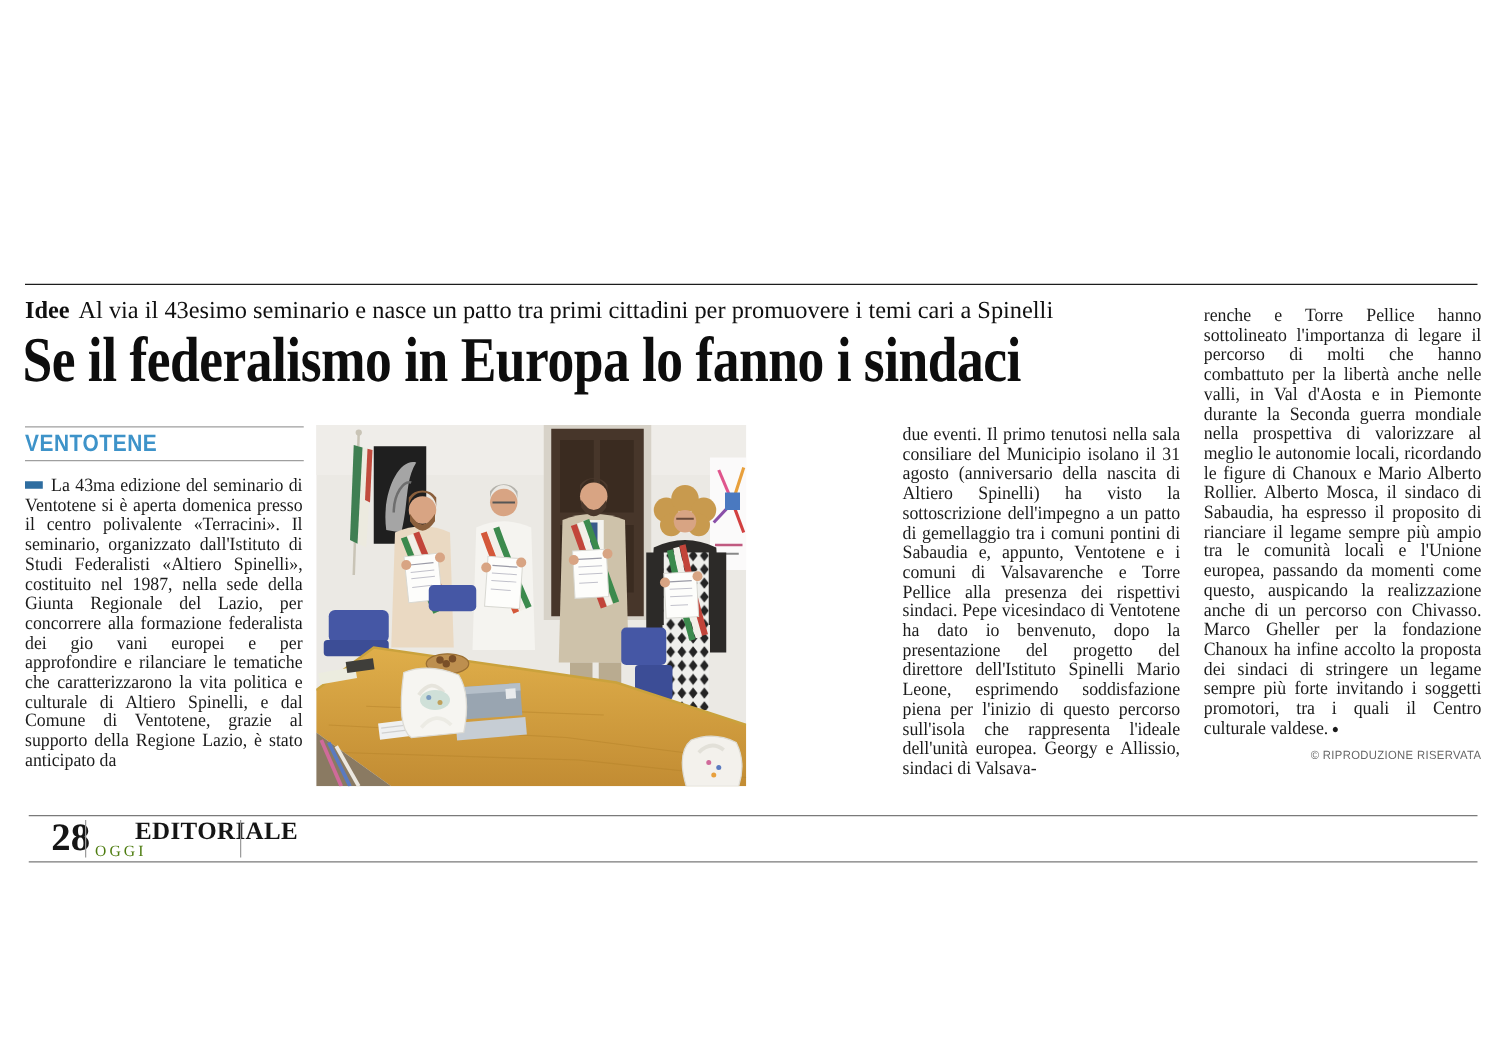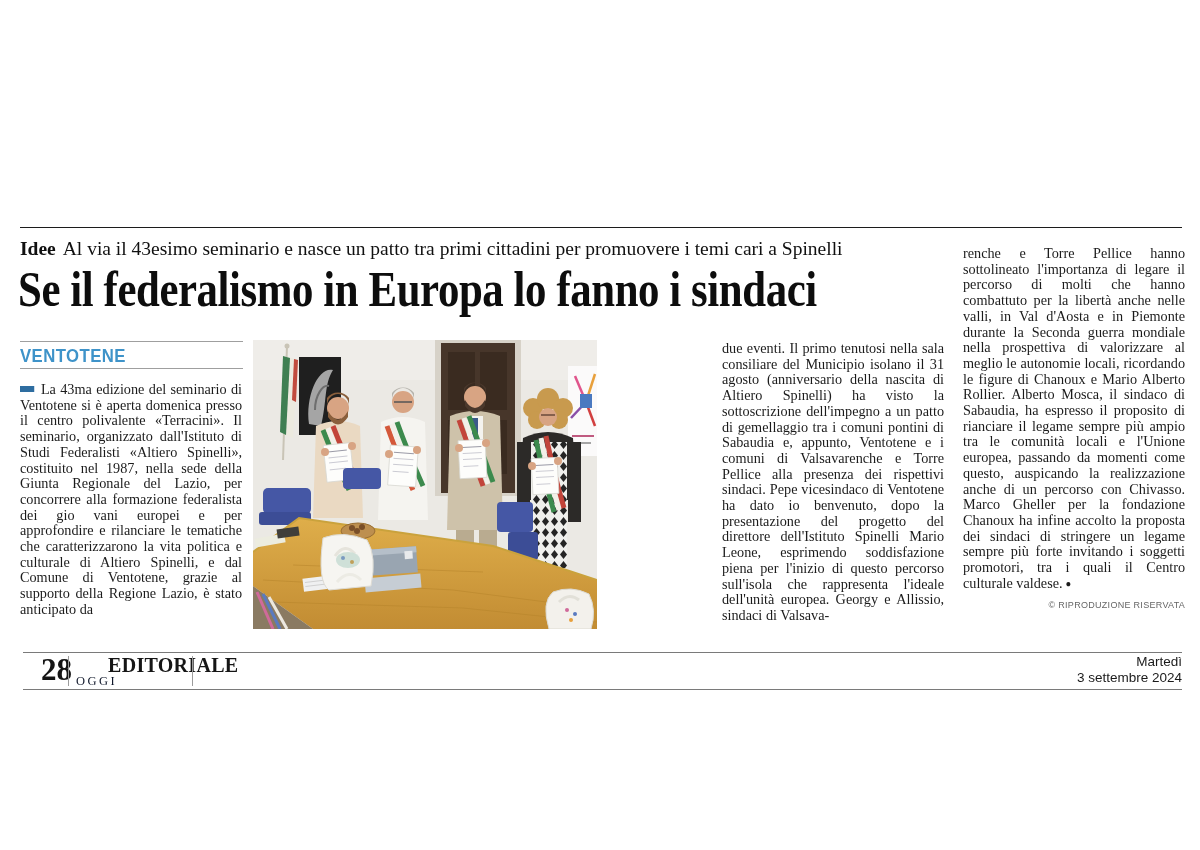--- a/index.html
+++ b/index.html
@@ -37,21 +37,21 @@
 
   .photo{position:absolute;left:253px;top:340px;width:344px;height:289px;}
   .caption{position:absolute;left:608px;top:352px;width:108px;
            font-family:"Liberation Sans",sans-serif;font-size:11.5px;line-height:14px;color:#3c3c3c;}
 
   .pagenum{position:absolute;left:26px;top:652px;font-size:31px;font-weight:700;
            line-height:36px;color:#151515;margin-left:15px;}
   .vline{position:absolute;width:1px;background:#9c9c9c;}
   .masthead{position:absolute;left:76px;top:656px;}
   .masthead .t1{font-size:20px;font-weight:700;letter-spacing:0.3px;line-height:18px;color:#151515;margin-left:32px;}
-  .masthead .t2{font-size:12.5px;letter-spacing:2.5px;line-height:15px;color:#0f172a;}
+  .masthead .t2{font-size:12.5px;letter-spacing:2.5px;line-height:15px;color:#4d7c0f;}
   .dateblock{position:absolute;left:932px;top:654px;width:250px;text-align:right;
              font-family:"Liberation Sans",sans-serif;font-size:13.5px;line-height:16px;color:#1a1a1a;}
 </style>
 </head>
 <body>
 
 <div class="page">
 
   <div class="rule" style="left:20px;top:227px;width:1162px;"></div>
 
@@ -268,19 +268,15 @@
   </div>
 
   <div class="rule" style="left:23px;top:652px;width:1159px;background:#7a7a7a;"></div>
   <div class="pagenum">28</div>
   <div class="vline" style="left:68px;top:656px;height:30px;"></div>
   <div class="masthead">
     <div class="t1">EDITORIALE</div>
     <div class="t2">OGGI</div>
   </div>
   <div class="vline" style="left:192px;top:656px;height:30px;"></div>
-  <div class="dateblock">
-    <div>Martedì</div>
-    <div>3 settembre 2024</div>
-  </div>
   <div class="rule" style="left:23px;top:689px;width:1159px;background:#7a7a7a;"></div>
 
 </div>
 
 </body></html>

